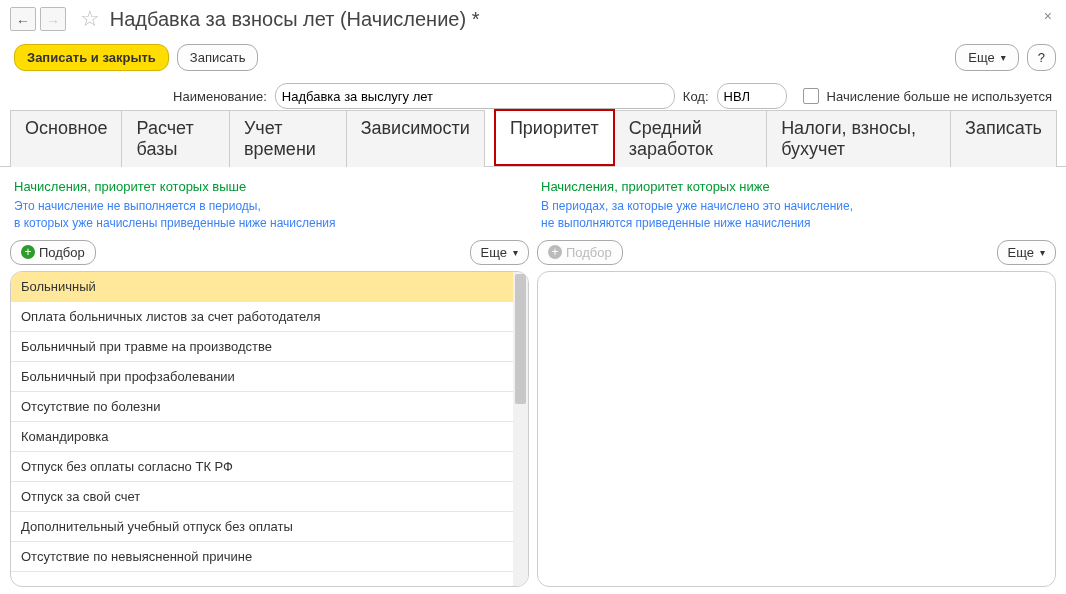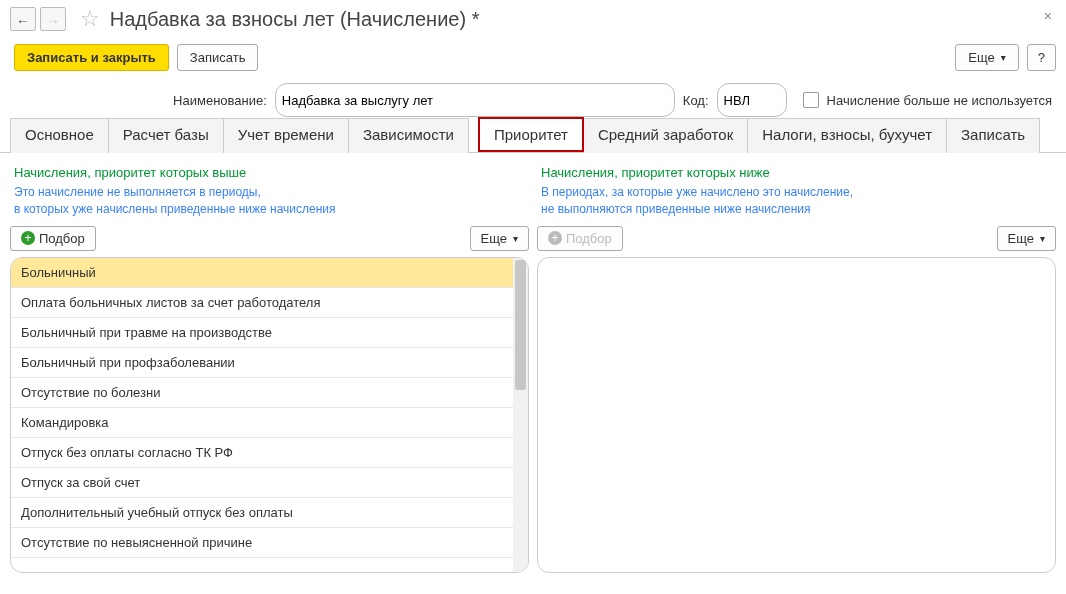--- a/index.html
+++ b/index.html
@@ -53,21 +53,21 @@
   }
   .toolbar {
     display: flex;
     align-items: center;
     padding: 6px 10px 10px 14px;
     gap: 8px;
   }
   .btn {
     border: 1px solid #aaa;
     background: #fdfdfd;
-    border-radius: 3px;
+    border-radius: 11px;
     padding: 5px 12px;
     font-size: 13px;
     cursor: pointer;
     display: flex;
     align-items: center;
     gap: 4px;
   }
   .btn.yellow {
     background: #ffdd00;
     border-color: #d4b400;
@@ -82,42 +82,42 @@
     padding: 2px 14px 0 14px;
     gap: 8px;
     justify-content: flex-end;
   }
   .form-label { color: #333; }
   .text-input {
     border: 1px solid #bbb;
     border-radius: 12px;
     padding: 4px 6px;
     font-size: 13px;
-    height: 34px;
+    height: 26px;
   }
   .name-input { width: 400px; }
   .code-input { width: 70px; }
   .checkbox {
     width: 16px;
     height: 16px;
     border: 1px solid #999;
     border-radius: 2px;
     margin-left: 8px;
   }
   .tabs {
     display: flex;
     padding: 0 10px;
     border-bottom: 1px solid #ccc;
   }
   .tab {
     border: 1px solid #ccc;
     border-bottom: none;
     background: #f4f4f4;
     padding: 7px 14px;
-    font-size: 15px;
+    font-size: 18px;
     cursor: pointer;
     margin-right: -1px;
     position: relative;
     top: 1px;
   }
   .tab.active {
     background: #fff;
     border: 2px solid #c00000;
     color: #333;
     top: 0;

